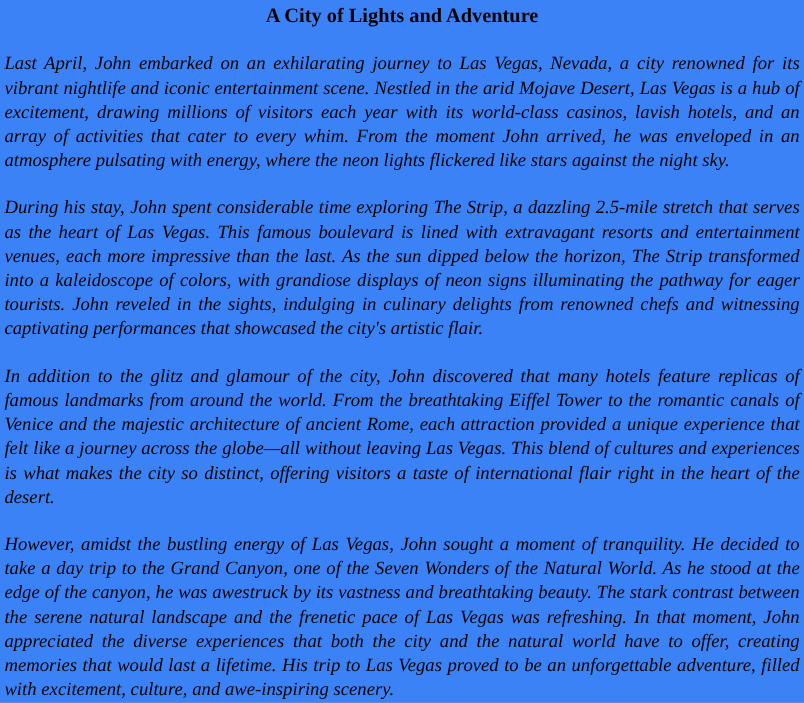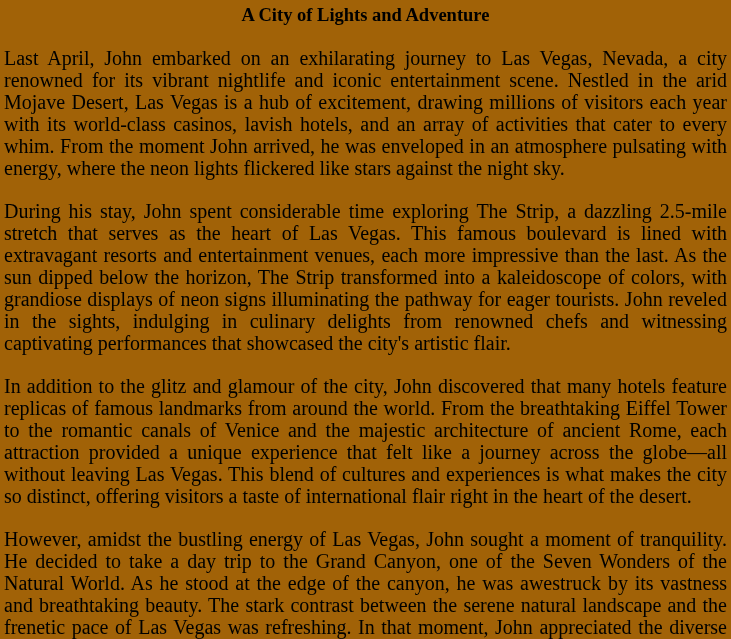--- a/index.html
+++ b/index.html
@@ -4,38 +4,39 @@
 <style>
   html, body {
     margin: 0;
     padding: 0;
     background: #ffffff;
   }
   .page {
     width: 731px;
     height: 639px;
     box-sizing: border-box;
-    background: #a16207;
+    background: #3b82f6;
     color: #000000;
     padding: 5px 4px 0 4px;
     font-family: "Liberation Serif", "DejaVu Serif", serif;
     overflow: hidden;
   }
   .doc-title {
     font-size: 18.5px;
     font-weight: bold;
     text-align: center;
     line-height: 21px;
     margin: 0 0 21px 0;
   }
   .doc-paragraph {
-    font-size: 20px;
+    font-size: 17px;
     line-height: 22px;
     text-align: justify;
     margin: 0 0 21px 0;
+    font-style: italic;
   }
   .doc-paragraph:last-child {
     margin-bottom: 0;
   }
 </style>
 </head>
 <body>
 
 <div class="page">
   <h1 class="doc-title">A City of Lights and Adventure</h1>

